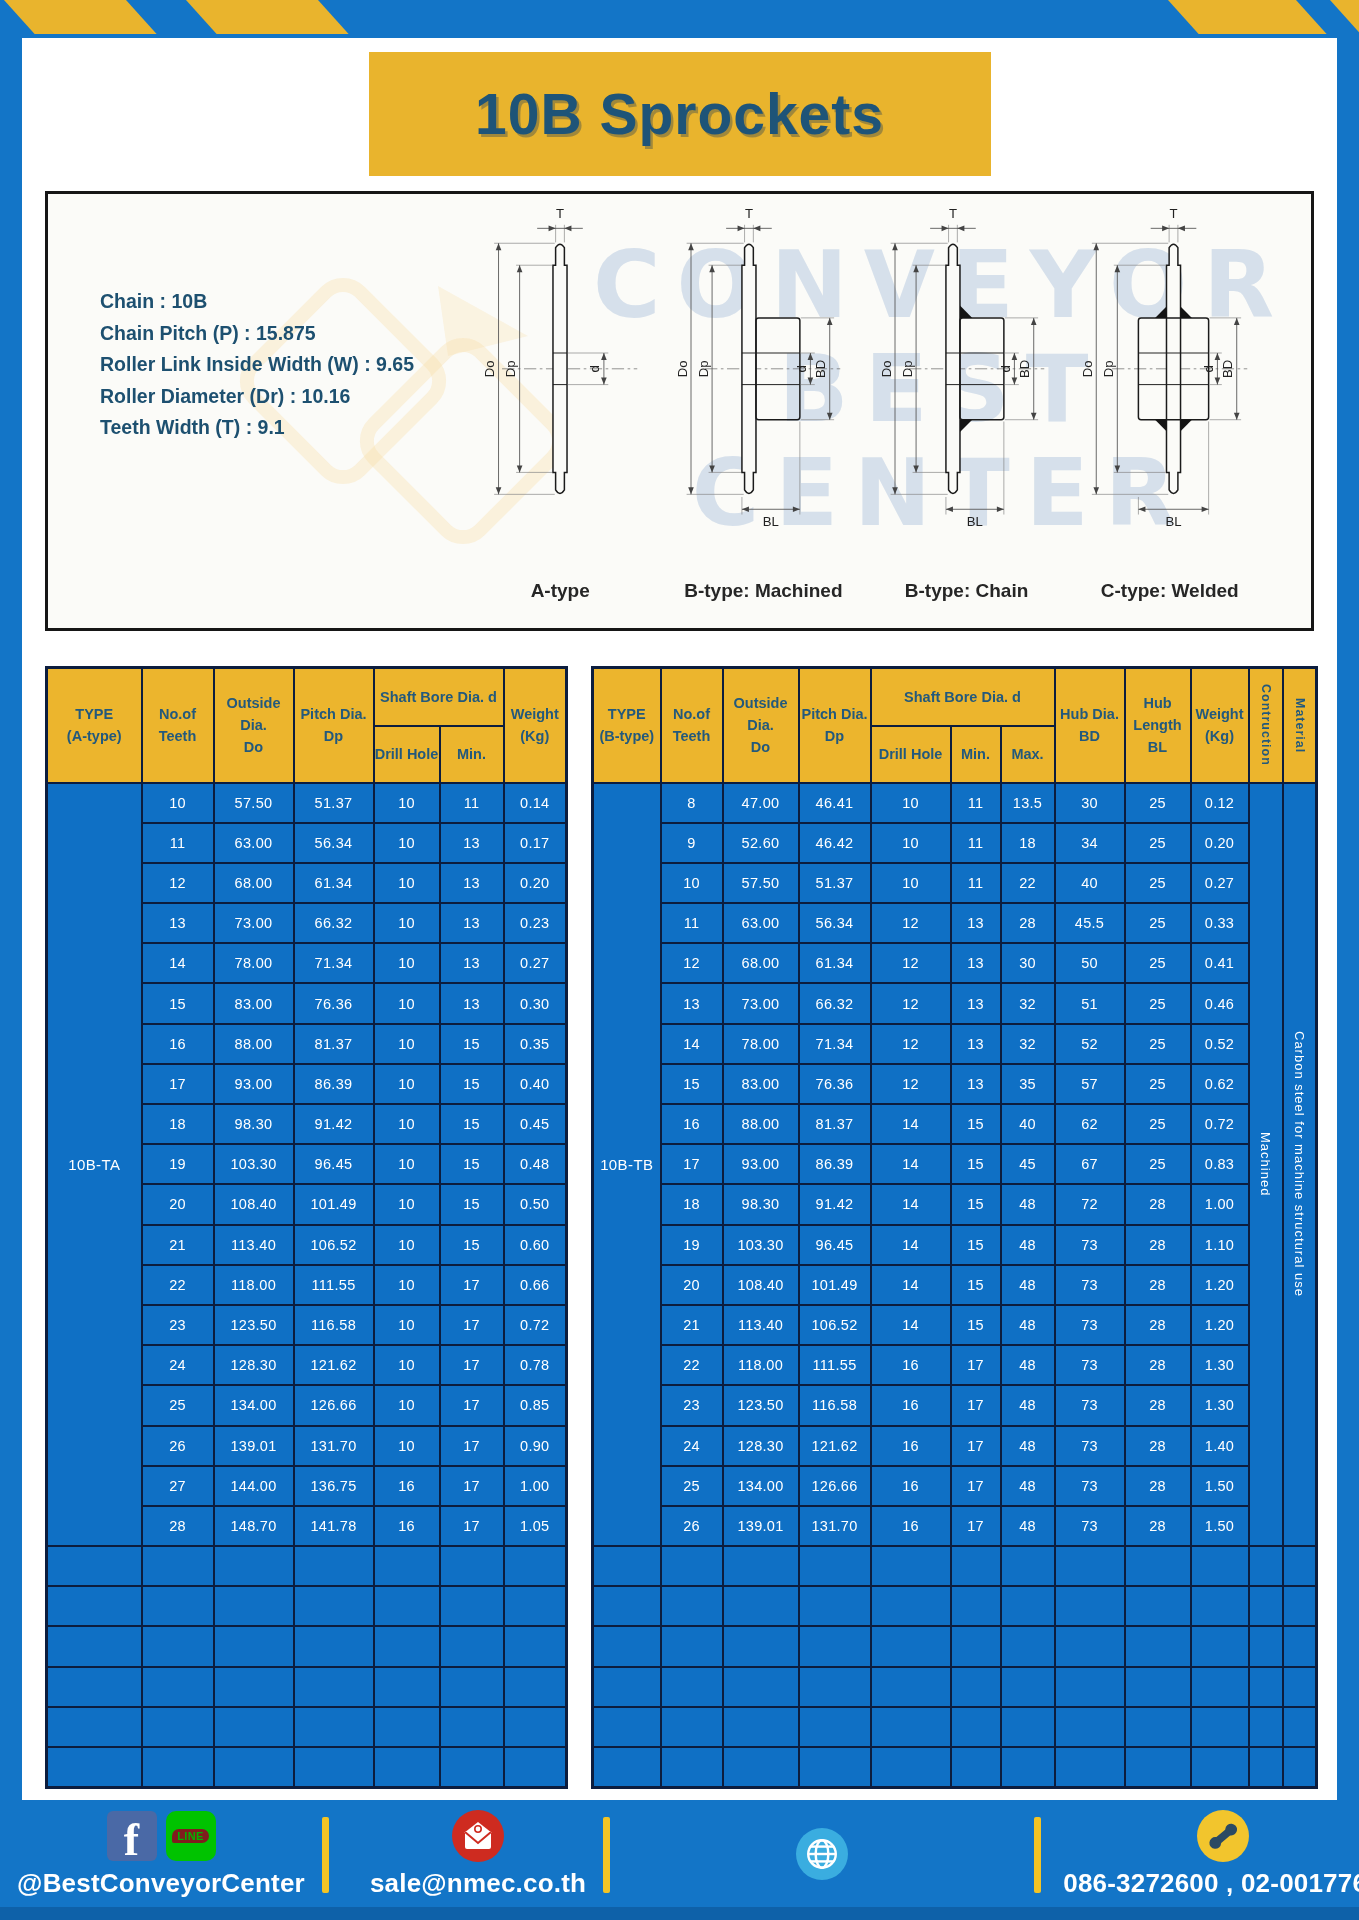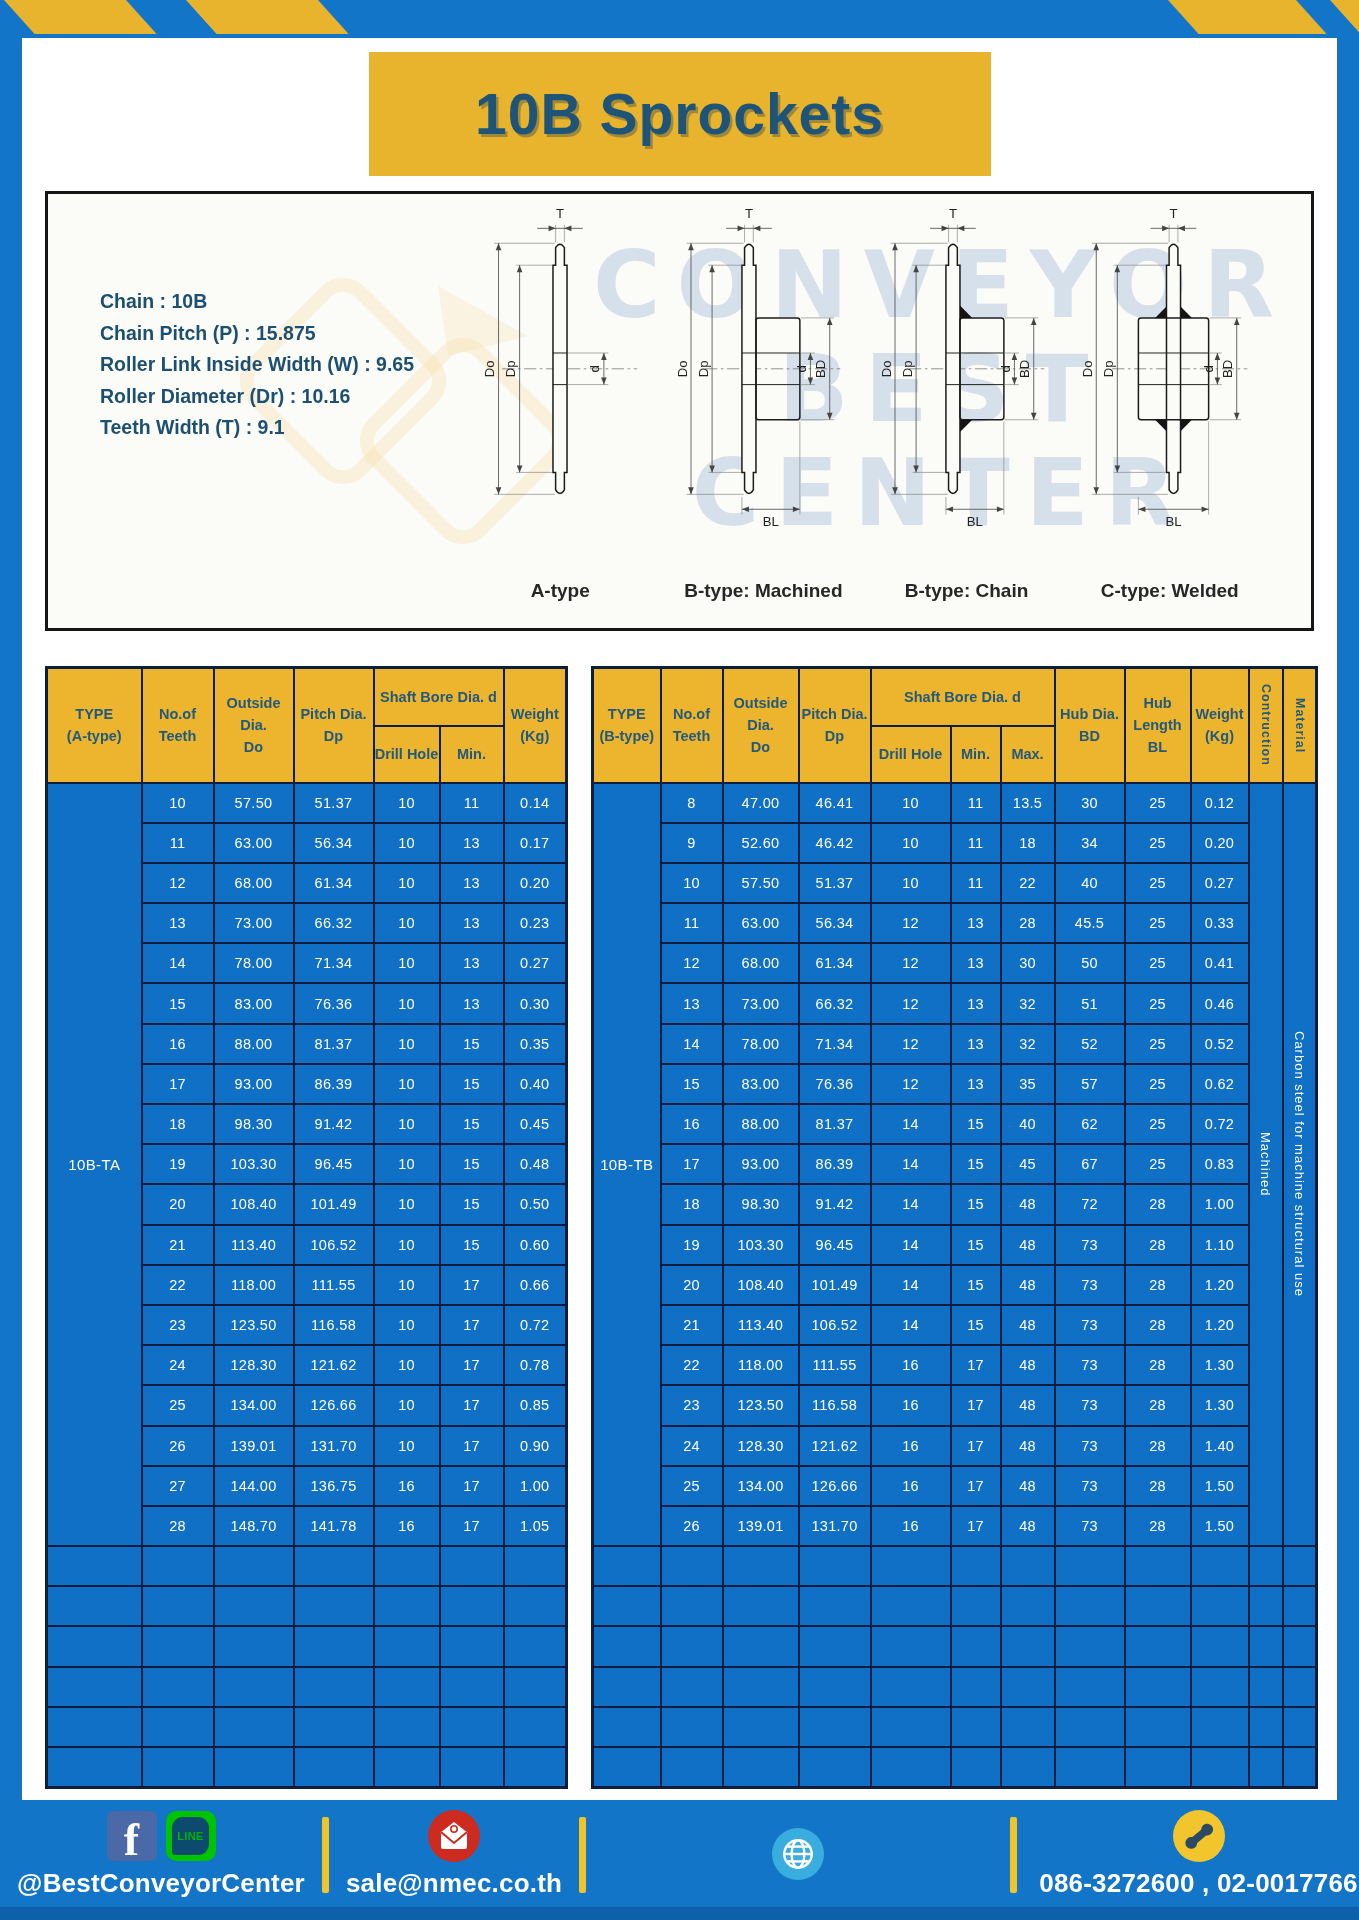--- a/index.html
+++ b/index.html
@@ -55,21 +55,21 @@
   .footer-dark{position:absolute;left:0;right:0;bottom:0;height:13px;background:#0e61a9;}
   .f-sec{display:flex;flex-direction:column;align-items:center;justify-content:center;gap:5px;}
   .f-icons{display:flex;gap:9px;align-items:center;height:54px;}
   .f-label{color:#fff;font-weight:bold;font-size:26px;letter-spacing:.2px;white-space:nowrap;}
   .f-div{width:7px;height:76px;background:#f3c425;border-radius:2px;flex:0 0 auto;margin-top:2px;}
   .icon-fb{width:50px;height:50px;background:#4a69a6;border-radius:6px;color:#fff;
         font-family:"Liberation Serif",serif;font-weight:bold;font-size:46px;
         display:flex;align-items:flex-end;justify-content:center;line-height:.92;overflow:hidden;}
   .icon-line{width:50px;height:50px;background:#00c300;border-radius:10px;
         display:flex;align-items:center;justify-content:center;}
-  .line-bubble{background:#0c4a6e;border-radius:11px 11px 11px 3px;width:37px;height:38px;color:#00b300;
+  .line-bubble{background:#7f1d1d;border-radius:11px 11px 11px 3px;width:37px;height:14px;color:#00b300;
         font-size:11px;font-weight:bold;display:flex;align-items:center;justify-content:center;letter-spacing:.4px;}
   .icon-round{width:52px;height:52px;border-radius:50%;display:flex;align-items:center;justify-content:center;}
   .bg-mail{background:#ce2b20;} .bg-globe{background:#3aade0;} .bg-phone{background:#f2c52d;}
 </style>
 </head>
 <body>
 
 <div class="page">
 
   <div class="top-band">
@@ -864,21 +864,21 @@
   <div class="f-sec" style="flex: 0 0 322px;">
         <div class="f-icons">
           <div class="icon-fb">f</div>
      <div class="icon-line">
             <span class="line-bubble">LINE</span>
           </div>
         </div>
                    <div class="f-label">@BestConveyorCenter</div>
       </div>
       <div class="f-div"></div>
-      <div class="f-sec" style="flex: 0 0 250px;">
+      <div class="f-sec" style="flex: 0 0 250px; padding-left: 24px;">
         <div class="f-icons">
           <div class="icon-round bg-mail">
      <svg width="36" height="34" viewBox="0 0 36 34">
               <path d="M4 14 L18 3 L32 14 Z" fill="#fff"></path>
               <rect x="5" y="12" width="26" height="18" rx="2" fill="#fff"></rect>
               <path d="M5 13 L18 24 L31 13" fill="none" stroke="#ce2b20" stroke-width="2"></path>
               <circle cx="18" cy="10" r="3.2" fill="none" stroke="#ce2b20" stroke-width="1.6"></circle>
             </svg>
           </div>
         </div>

